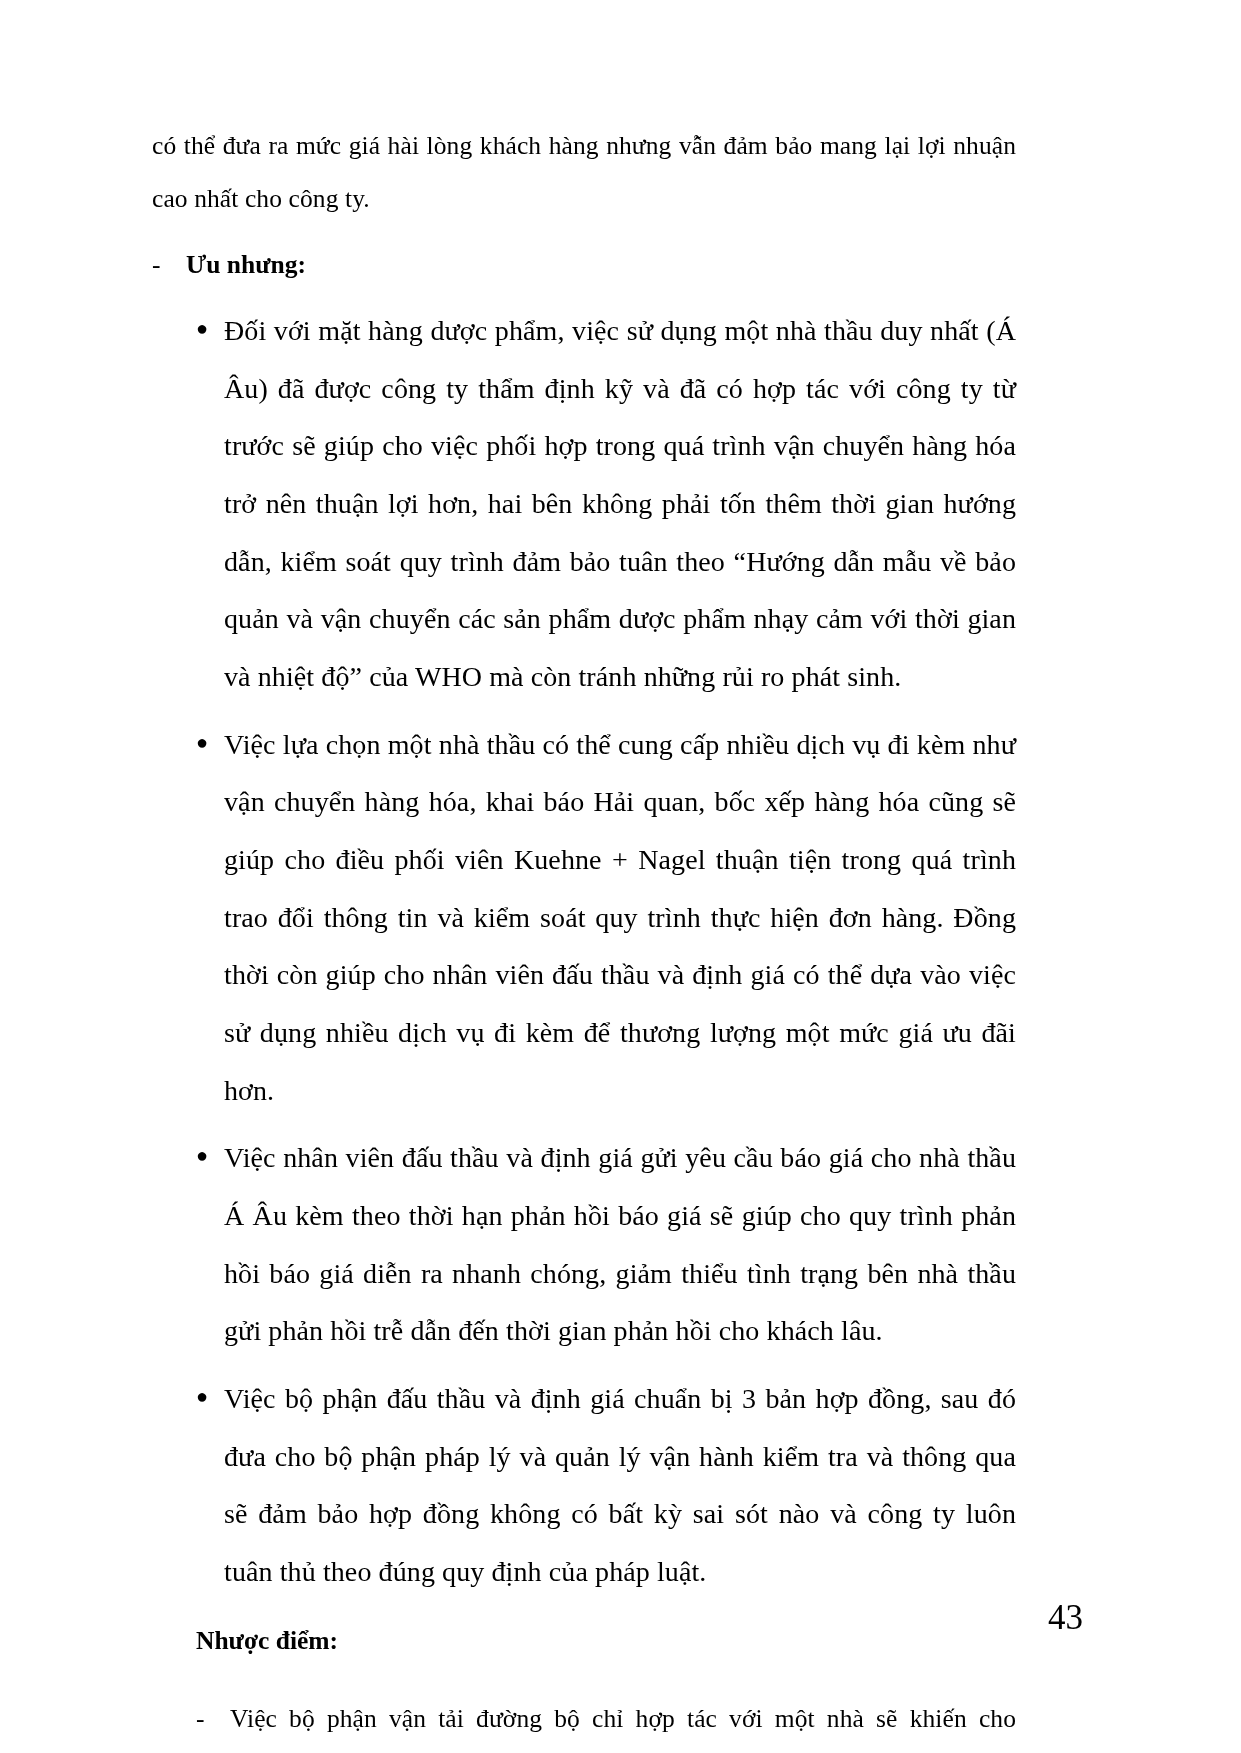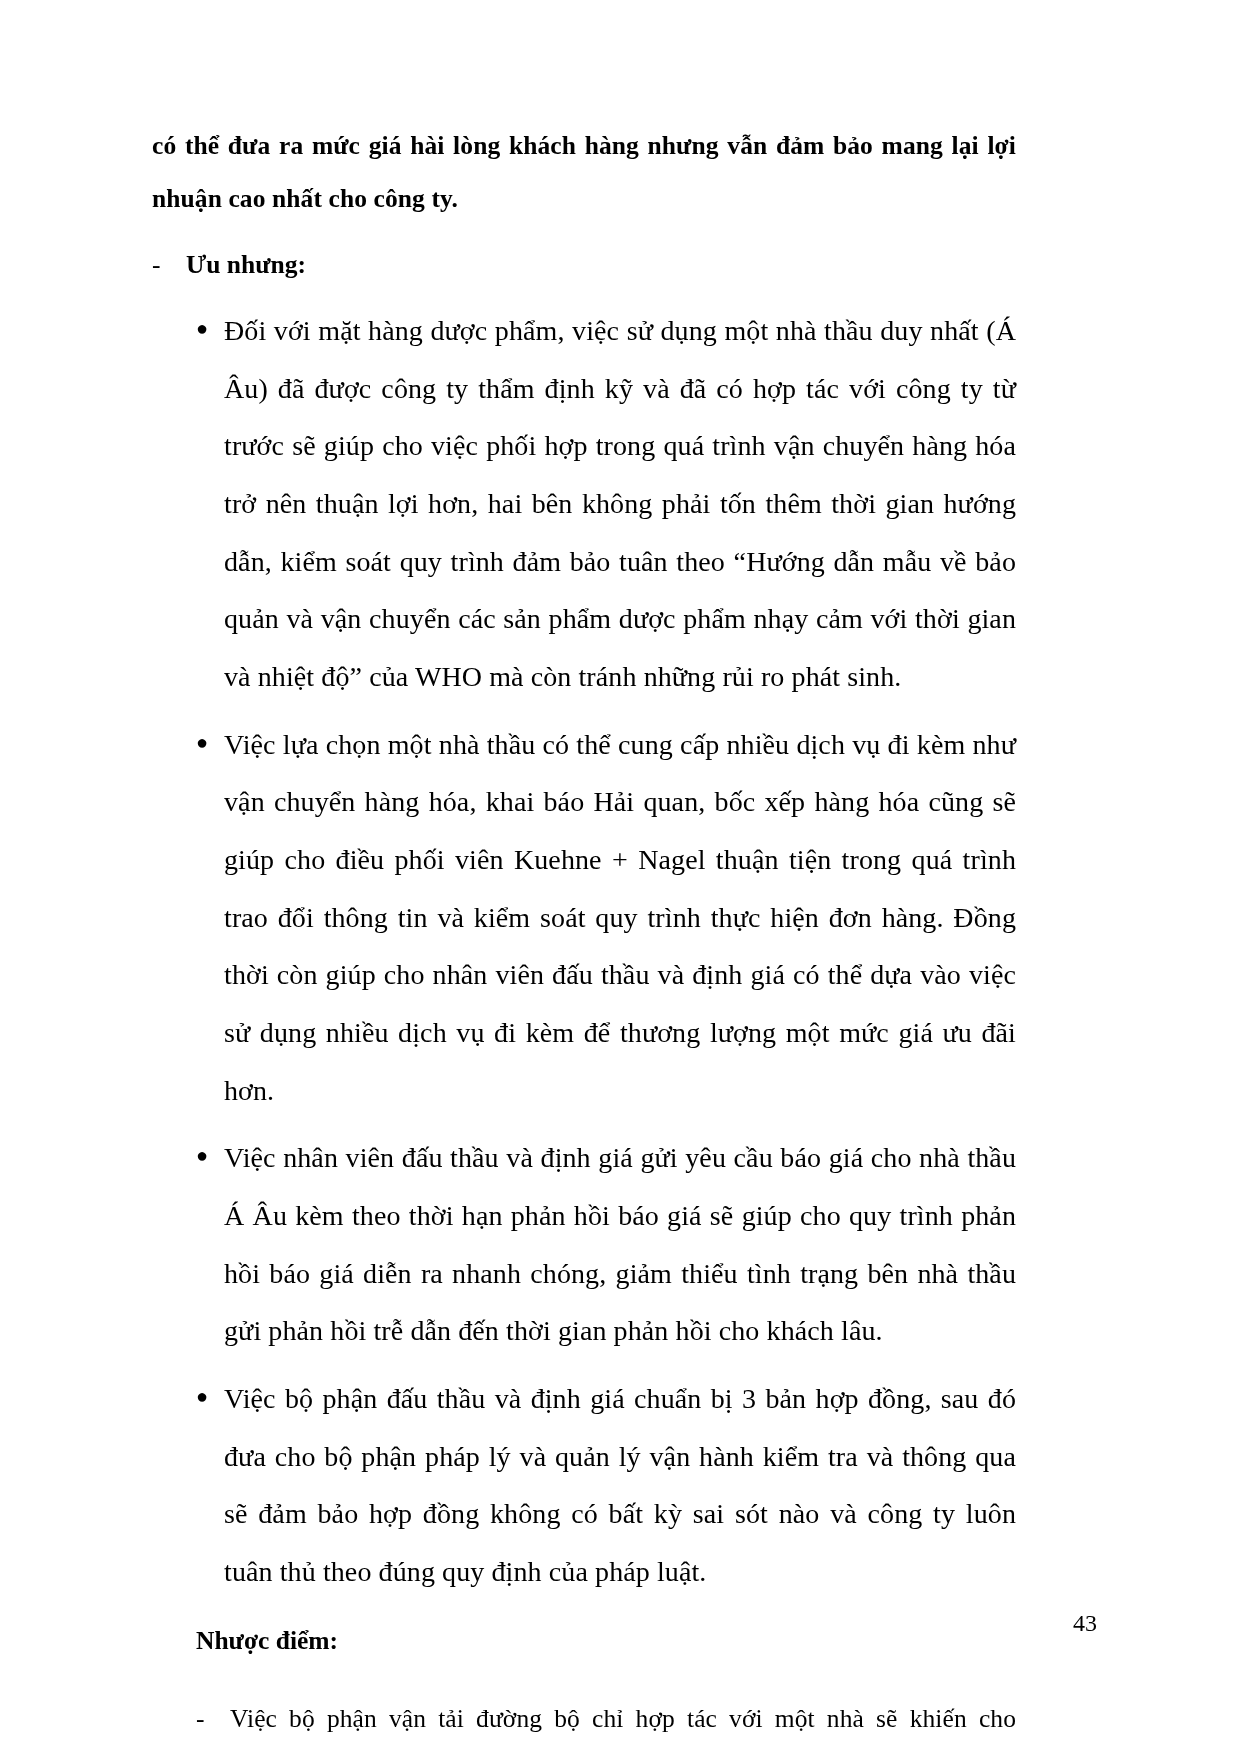--- a/index.html
+++ b/index.html
@@ -29,21 +29,20 @@
   .para {
     font-size: 25.5px;
     line-height: 2.06;
     text-align: justify;
     text-justify: inter-word;
     margin: 0 0 0 0;
     letter-spacing: 0.1px;
   }
   .para-first {
     text-indent: 0;
-    font-weight: bold;
   }
   
   .dash-head {
     display: flex;
     align-items: baseline;
     margin-top: 14px;
     margin-bottom: 2px;
   }
   .dash-head .dash {
     width: 34px;
@@ -121,23 +120,23 @@
     margin-left: 6px;
   }
   .step-head {
     font-size: 25.5px;
     line-height: 2.06;
     font-weight: bold;
     margin-top: 14px;
   }
   .page-number {
     position: absolute;
-    right: 144px;
+    right: 158px;
     bottom: 118px;
-    font-size: 24px;
+    font-size: 35px;
     line-height: 1;
   }
 </style>
 </head>
 <body>
 
 <div class="page">
   <div class="content">
 
     <p class="para para-first">có thể đưa ra mức giá hài lòng khách hàng nhưng vẫn đảm bảo mang lại lợi nhuận cao nhất cho công ty.</p>

